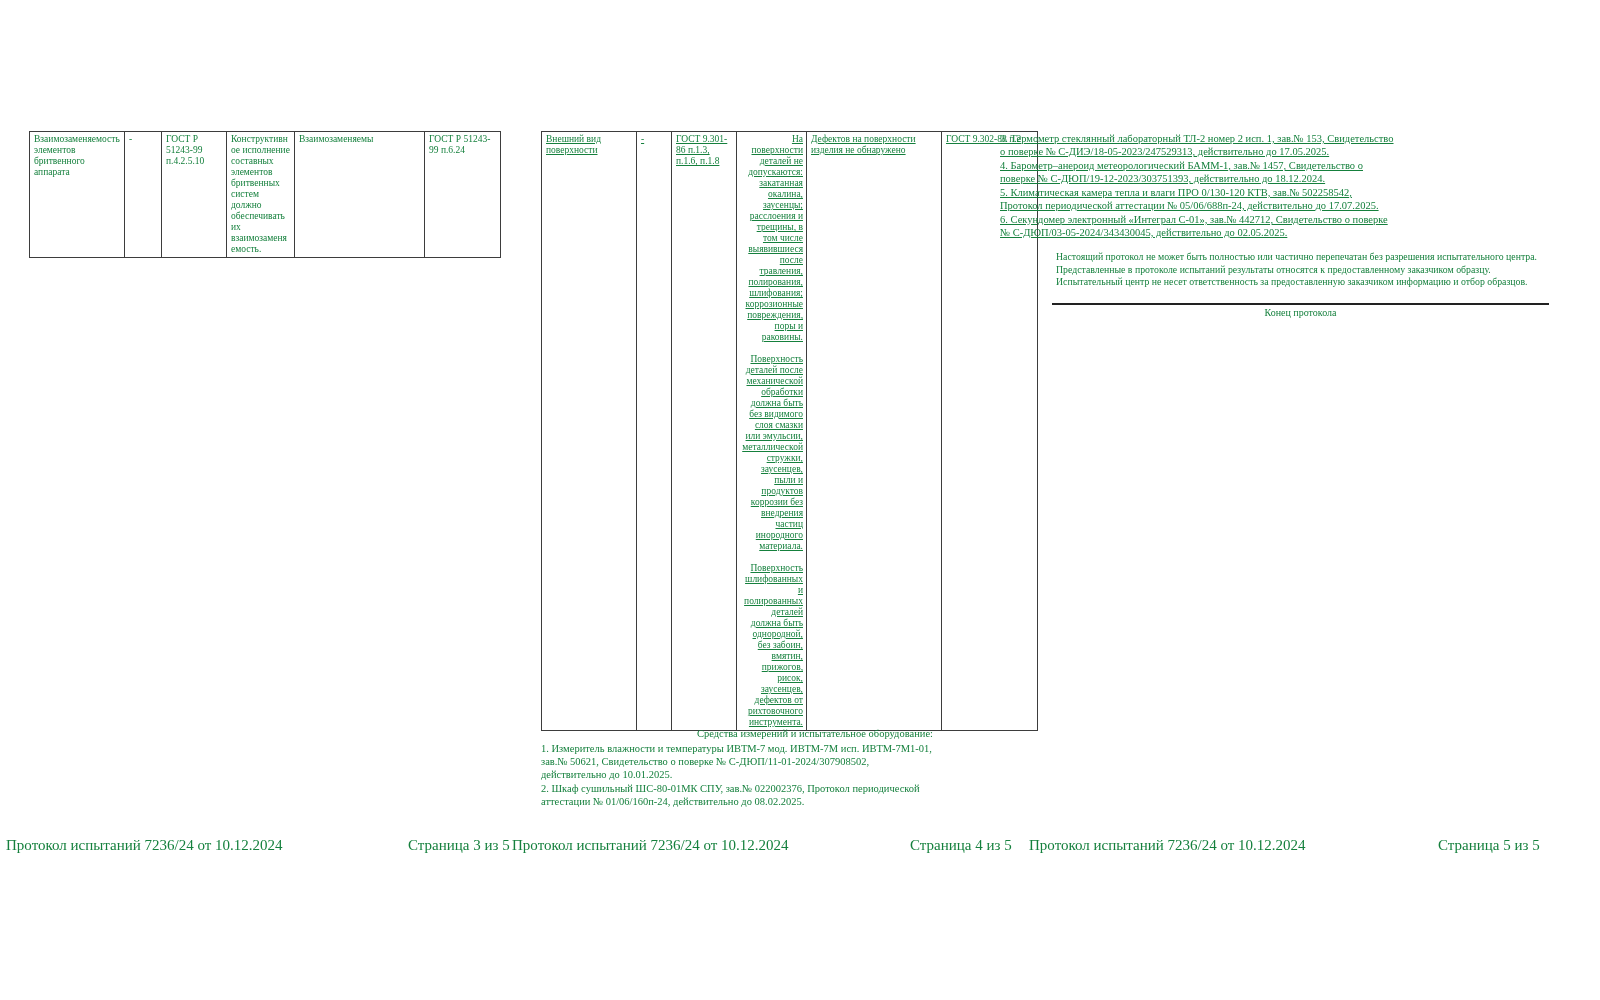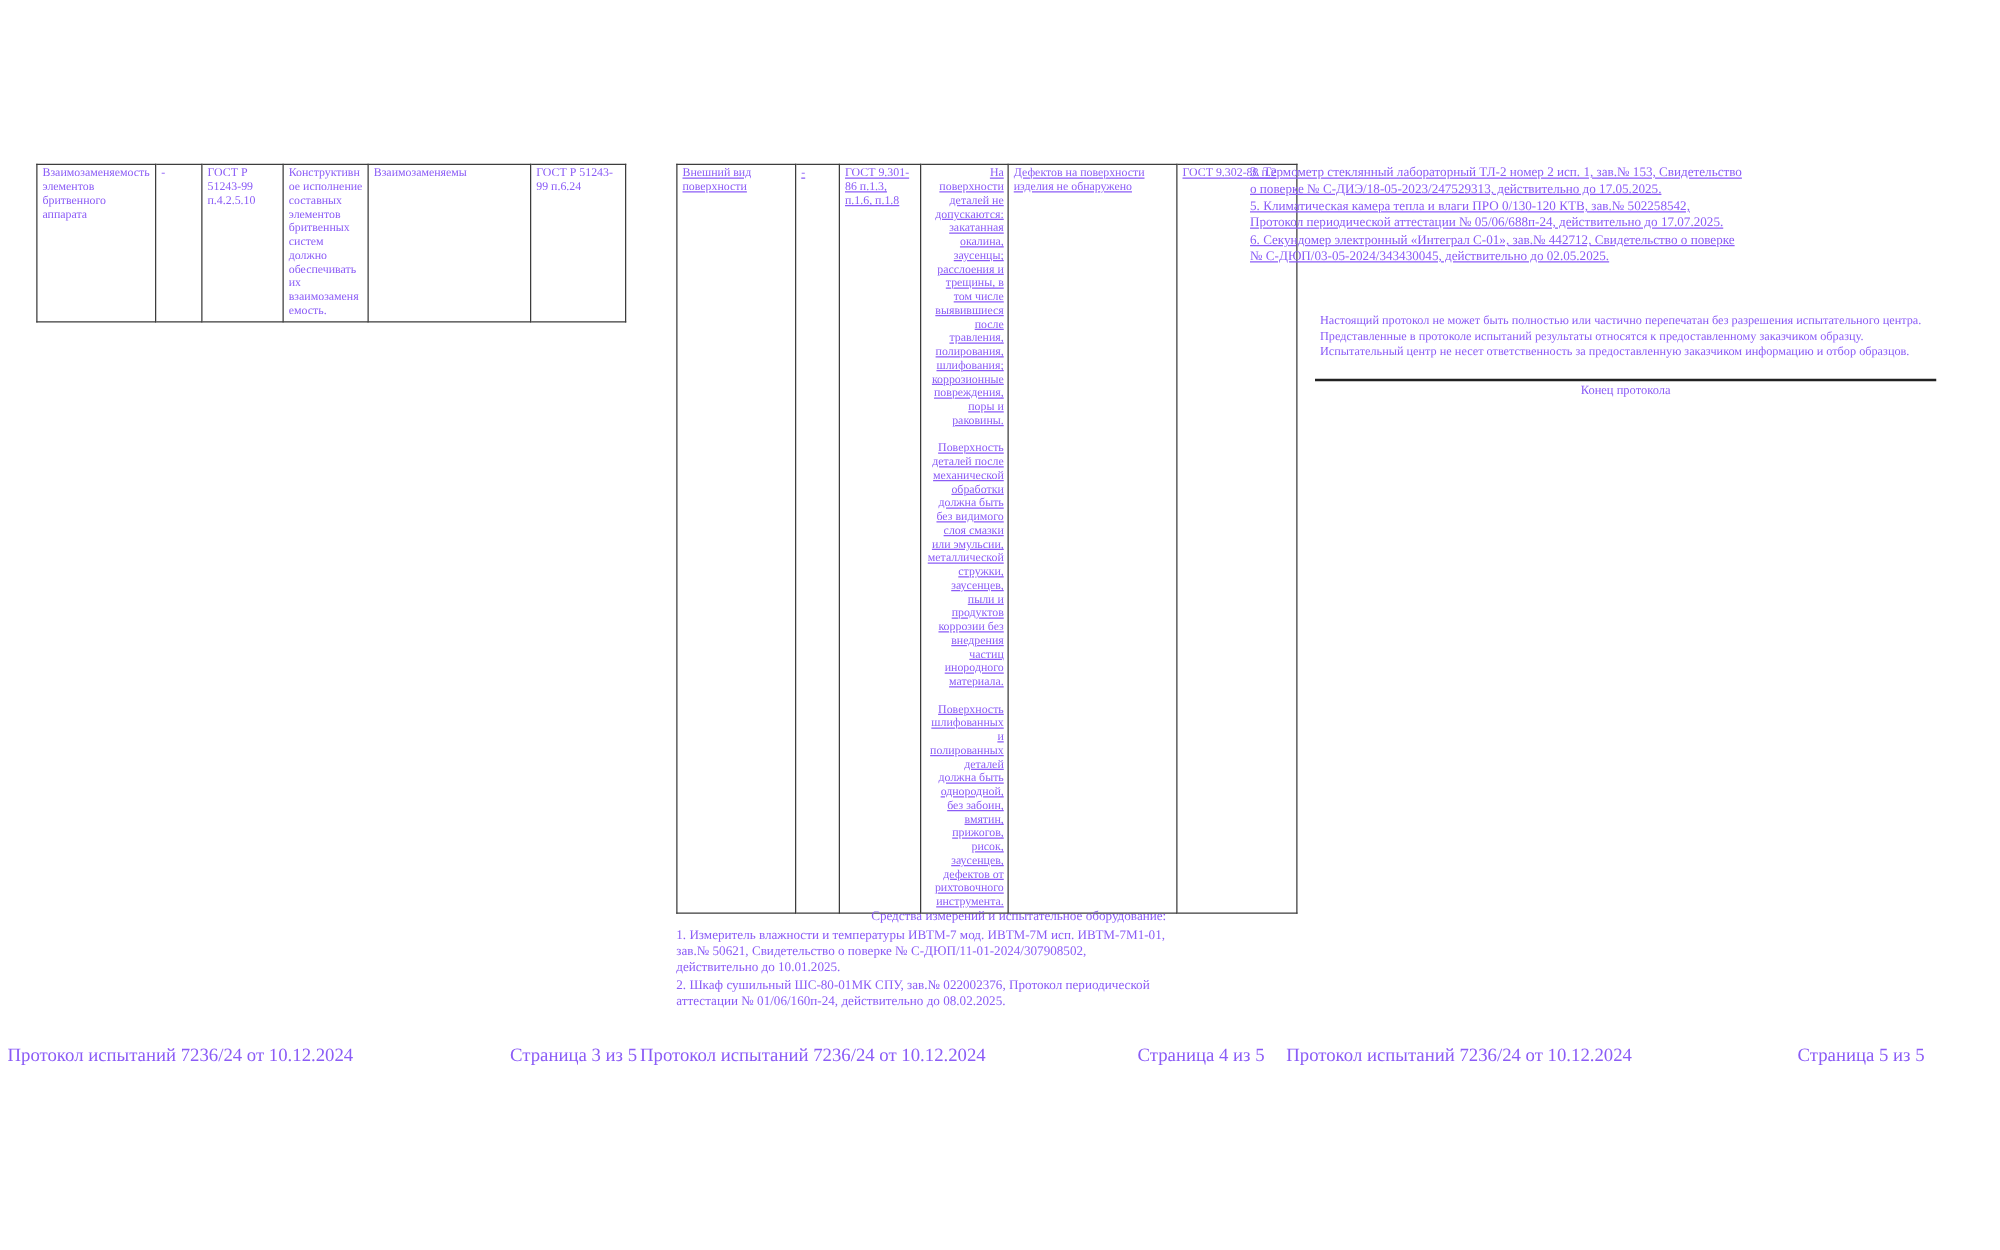--- a/index.html
+++ b/index.html
@@ -6,21 +6,21 @@
     margin: 0;
     padding: 0;
     background: #ffffff;
   }
   .canvas {
     position: relative;
     width: 1600px;
     height: 1000px;
     background: #ffffff;
     font-family: "Liberation Serif", "DejaVu Serif", serif;
-    color: #8b5cf6;
+    color: #15803d;
     overflow: hidden;
   }
   .abs { position: absolute; }
 
   
   table.tbl {
     position: absolute;
     border-collapse: collapse;
     table-layout: fixed;
   }
@@ -126,20 +126,21 @@
     <div class="equip-title">Средства измерений и испытательное оборудование:</div>
     <div class="equip-item">1. Измеритель влажности и температуры ИВТМ-7 мод. ИВТМ-7М исп. ИВТМ-7М1-01, зав.№ 50621, Свидетельство о поверке № С-ДЮП/11-01-2024/307908502, действительно до 10.01.2025.</div>
     <div class="equip-item">2. Шкаф сушильный ШС-80-01МК СПУ, зав.№ 022002376, Протокол периодической аттестации № 01/06/160п-24, действительно до 08.02.2025.</div>
   </div>
 
   <div class="abs footer-text" style="left:512px; top:837px;">Протокол испытаний 7236/24 от 10.12.2024</div>
   <div class="abs footer-text" style="left:910px; top:837px;">Страница 4 из 5</div>
 
   <div class="abs equip-block" style="left:1000px; top:132px; width:396px;text-decoration:underline;">
     <div class="equip-item">3. Термометр стеклянный лабораторный ТЛ-2 номер 2 исп. 1, зав.№ 153, Свидетельство о поверке № С-ДИЭ/18-05-2023/247529313, действительно до 17.05.2025.</div>
+    <div class="equip-item">4. Барометр–анероид метеорологический БАММ-1, зав.№ 1457, Свидетельство о поверке № С-ДЮП/19-12-2023/303751393, действительно до 18.12.2024.</div>
     <div class="equip-item">5. Климатическая камера тепла и влаги ПРО 0/130-120 КТВ, зав.№ 502258542, Протокол периодической аттестации № 05/06/688п-24, действительно до 17.07.2025.</div>
     <div class="equip-item">6. Секундомер электронный «Интеграл С-01», зав.№ 442712, Свидетельство о поверке № С-ДЮП/03-05-2024/343430045, действительно до 02.05.2025.</div>
   </div>
 
   <div class="abs" style="left:1056px; top:251px; width:520px;">
     <div class="disclaimer-line">Настоящий протокол не может быть полностью или частично перепечатан без разрешения испытательного центра.</div>
     <div class="disclaimer-line">Представленные в протоколе испытаний результаты относятся к предоставленному заказчиком образцу.</div>
     <div class="disclaimer-line">Испытательный центр не несет ответственность за предоставленную заказчиком информацию и отбор образцов.</div>
   </div>
 

